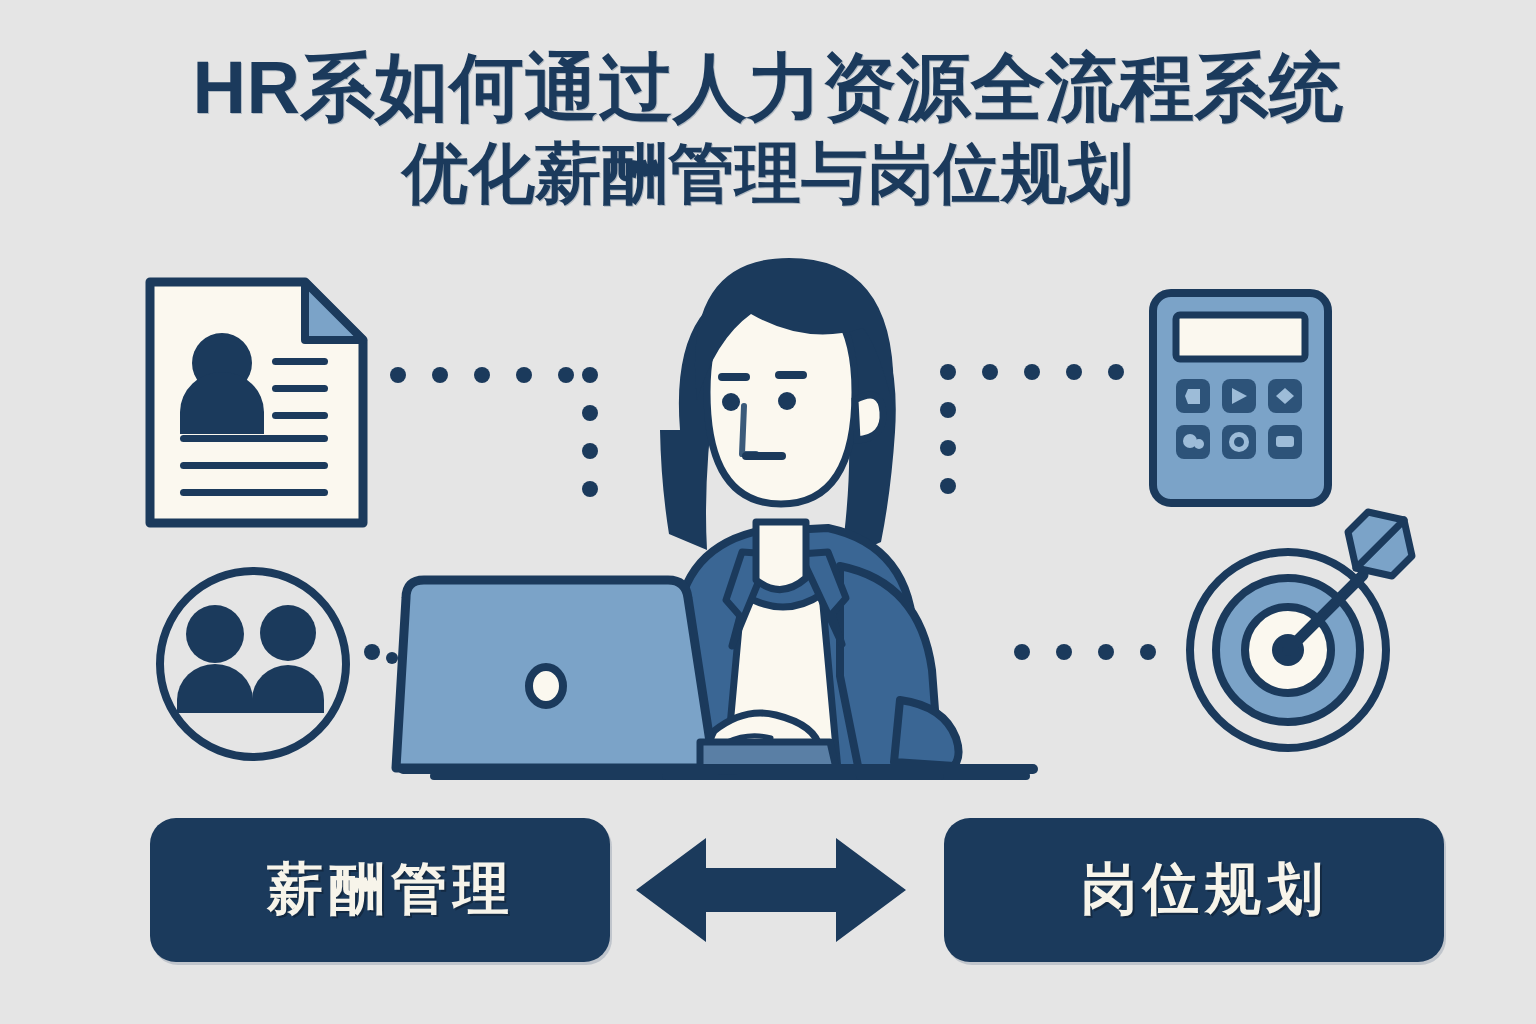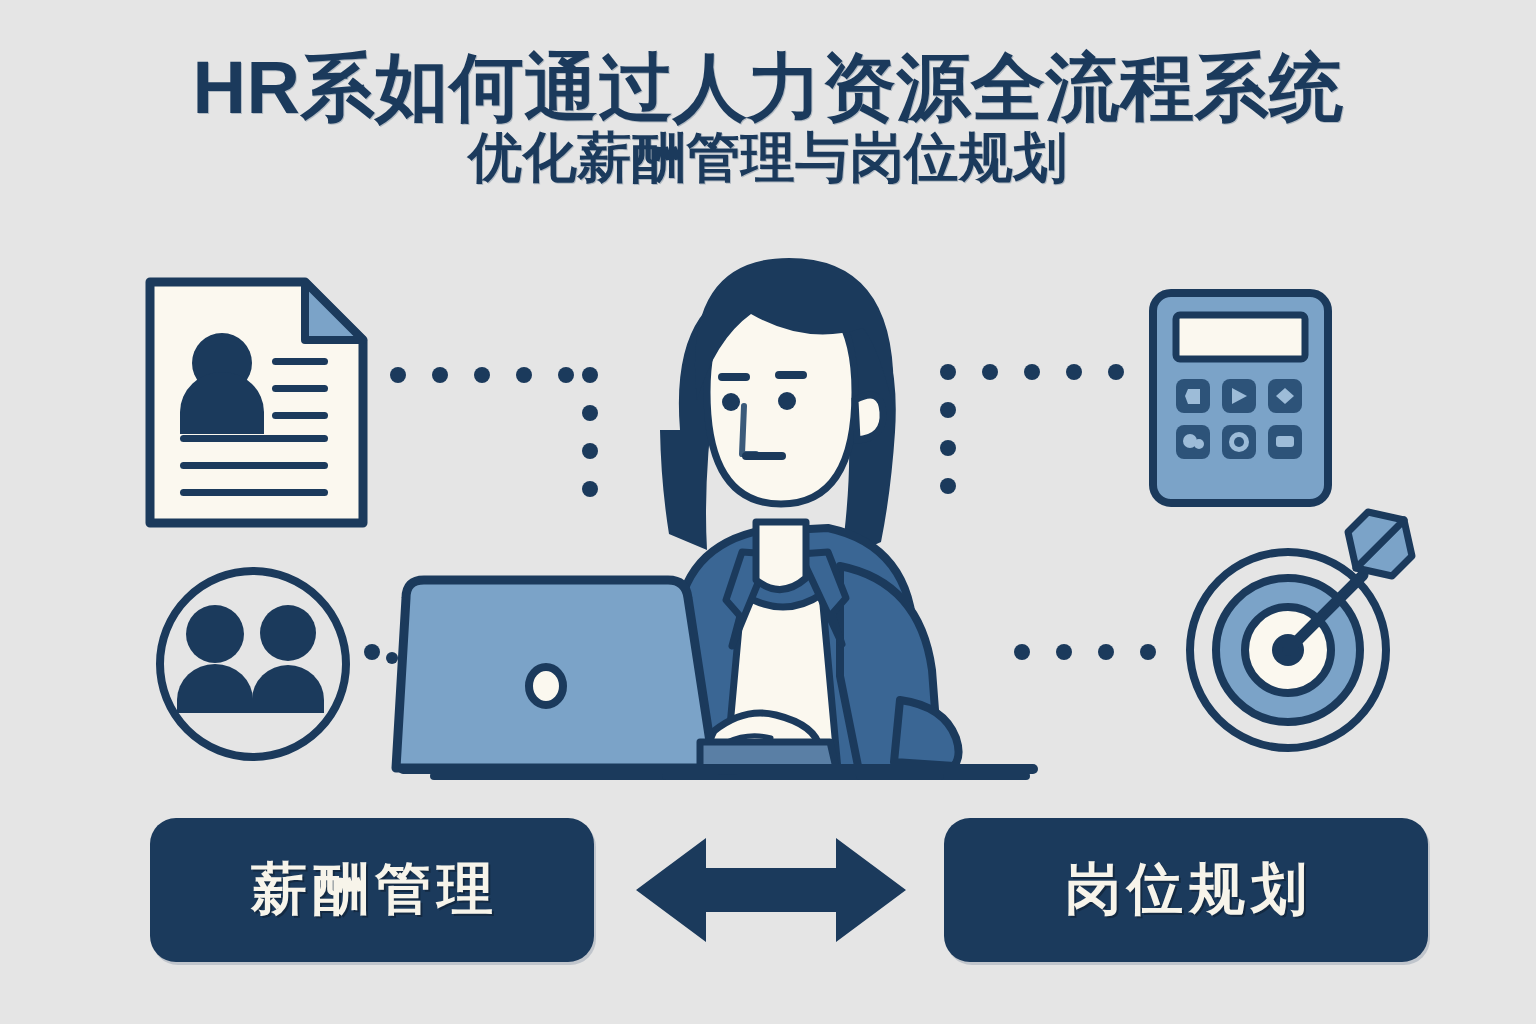--- a/index.html
+++ b/index.html
@@ -36,42 +36,43 @@
     color: #1b3a5c;
     font-weight: 700;
     letter-spacing: 0.5px;
     line-height: 1.08;
     text-shadow: 1px 1px 0 rgba(27,58,92,0.25);
   }
   .title-line-1 {
     font-size: 74px;
   }
   .title-line-2 {
-    font-size: 54px;
-    margin-top: 0;
+    font-size: 66px;
+    margin-top: 10px;
   }
 
   
   .art {
     position: absolute;
     top: 0;
     left: 0;
     width: 1536px;
     height: 1024px;
   }
 
   
   .pill {
     position: absolute;
     background: #1b3a5c;
     border-radius: 26px;
     display: flex;
     align-items: center;
     justify-content: center;
     box-shadow: 2px 3px 0 rgba(27,58,92,0.18);
+    padding-left: 16px;
   }
   .pill-label {
     color: #f7f4ea;
     font-size: 56px;
     font-weight: 700;
     letter-spacing: 6px;
     text-indent: 6px;
     text-shadow: 2px 2px 0 rgba(0,0,0,0.28);
     white-space: nowrap;
   }

